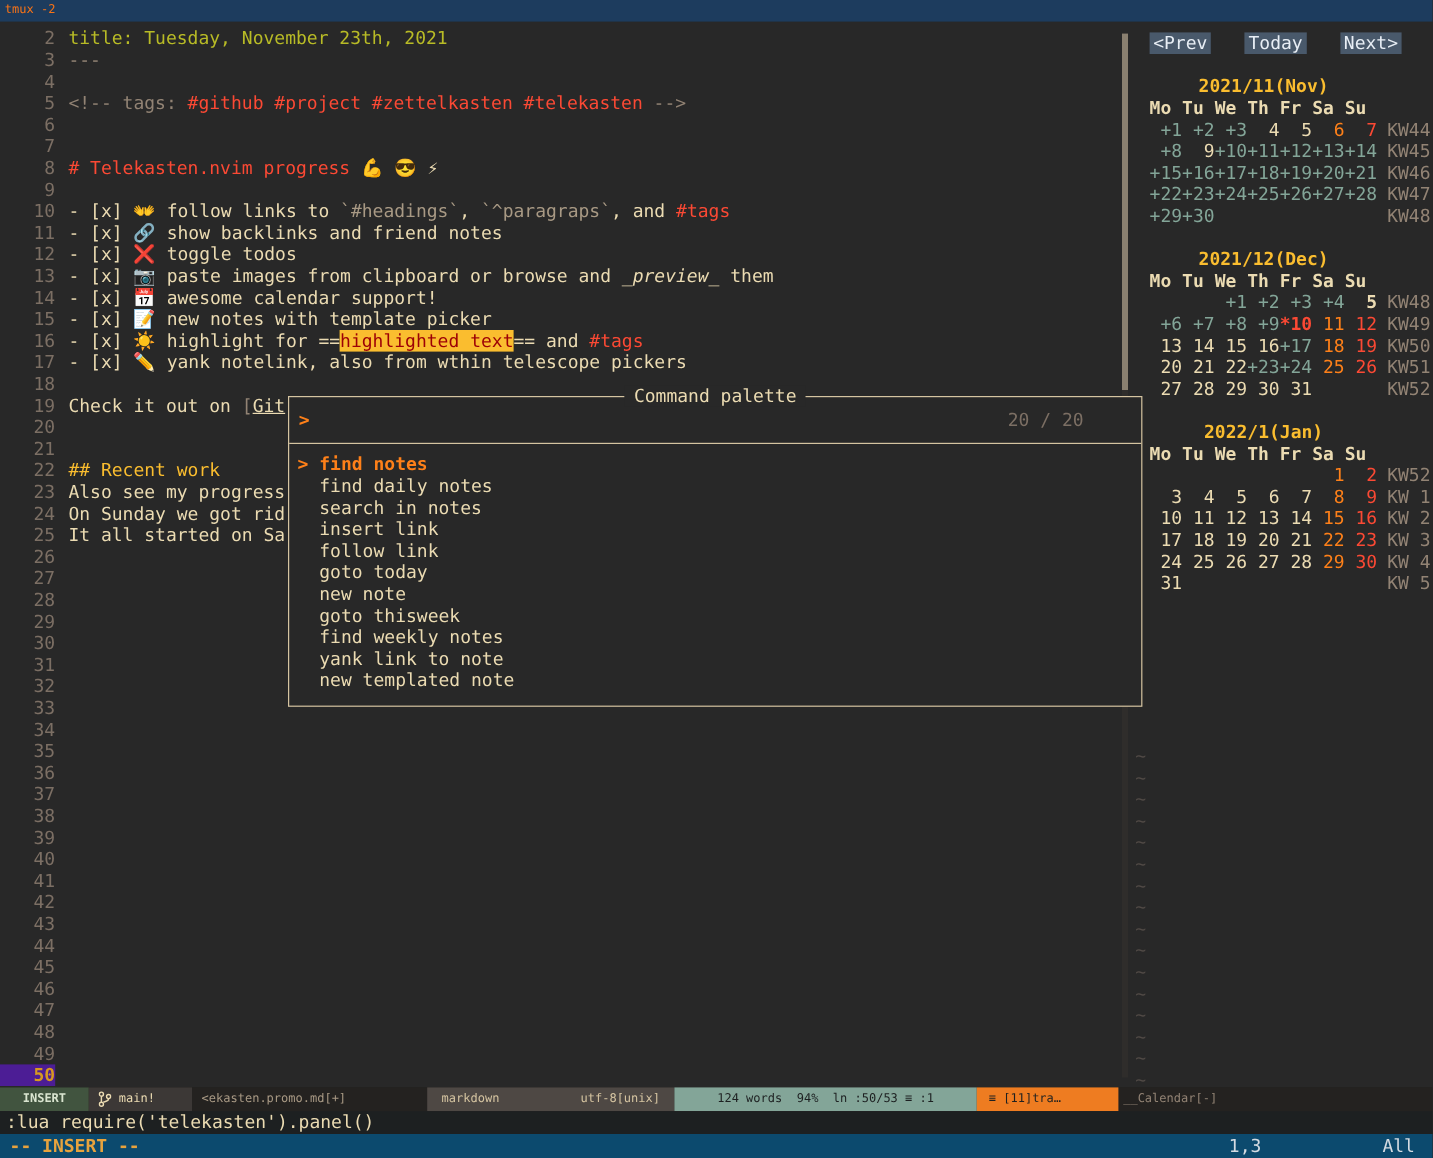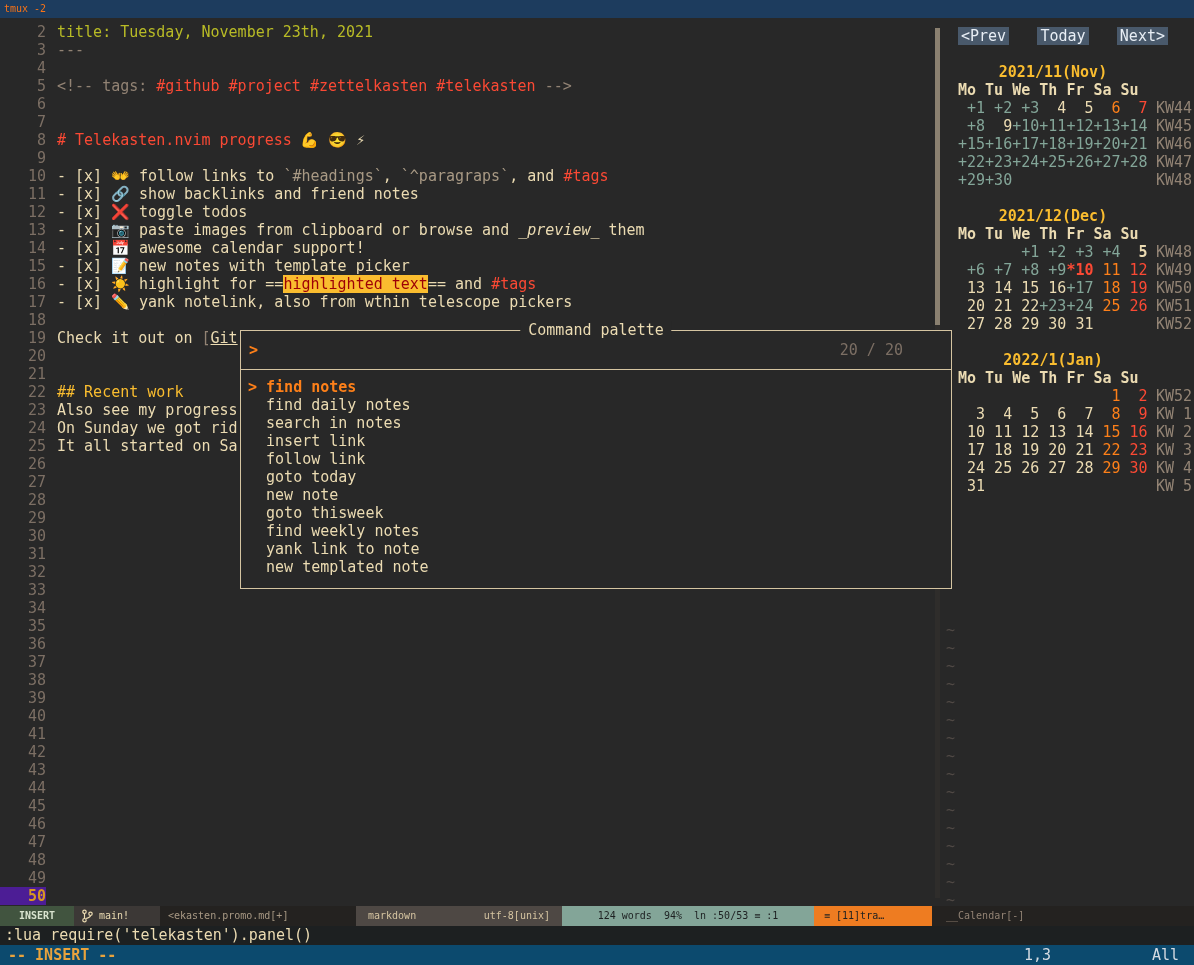--- a/index.html
+++ b/index.html
@@ -63,21 +63,21 @@
 
   
   .statusline{position:absolute;top:906px;left:0;right:0;height:20px;display:flex;font-size:10px;line-height:20px;background:#242220;overflow:hidden}
   .seg{white-space:pre}
   .seg-mode{width:74px;text-align:center;background:#41543f;color:#d9e4cf;font-weight:bold}
   .seg-branch{width:86px;background:#3c3836;color:#ebdbb2;display:flex;align-items:center;gap:6px;padding-left:8px}
   .seg-file{width:196px;color:#a89984;padding-left:8px}
   .seg-ftenc{width:206px;background:#4e4844;color:#d5c4a1;display:flex;justify-content:space-between;padding:0 12px}
   .seg-stats{width:252px;background:#83a598;color:#1d2021;text-align:center}
   .seg-buffer{width:118px;background:#ee7c21;color:#1d2021;padding-left:10px}
-  .seg-cal{flex:1;color:#928374;padding-left:14px}
+  .seg-cal{flex:1;color:#928374;padding-left:4px}
 
   
   .cmdline{position:absolute;top:926px;left:0;right:0;height:19px;line-height:19px;background:#1d2021;padding-left:5px;white-space:pre;color:#ebdbb2}
   .bottombar{position:absolute;top:945px;left:0;right:0;height:20px;line-height:20px;background:#0c4a6e;display:flex}
   .bb-mode{color:#e8a33d;font-weight:bold;padding-left:8px}
   .bb-right{margin-left:auto;display:flex}
   .bb-ruler{width:128px;color:#d4dbe2}
   .bb-scroll{width:42px;color:#d4dbe2;padding-right:6px}
 </style>
 </head>

